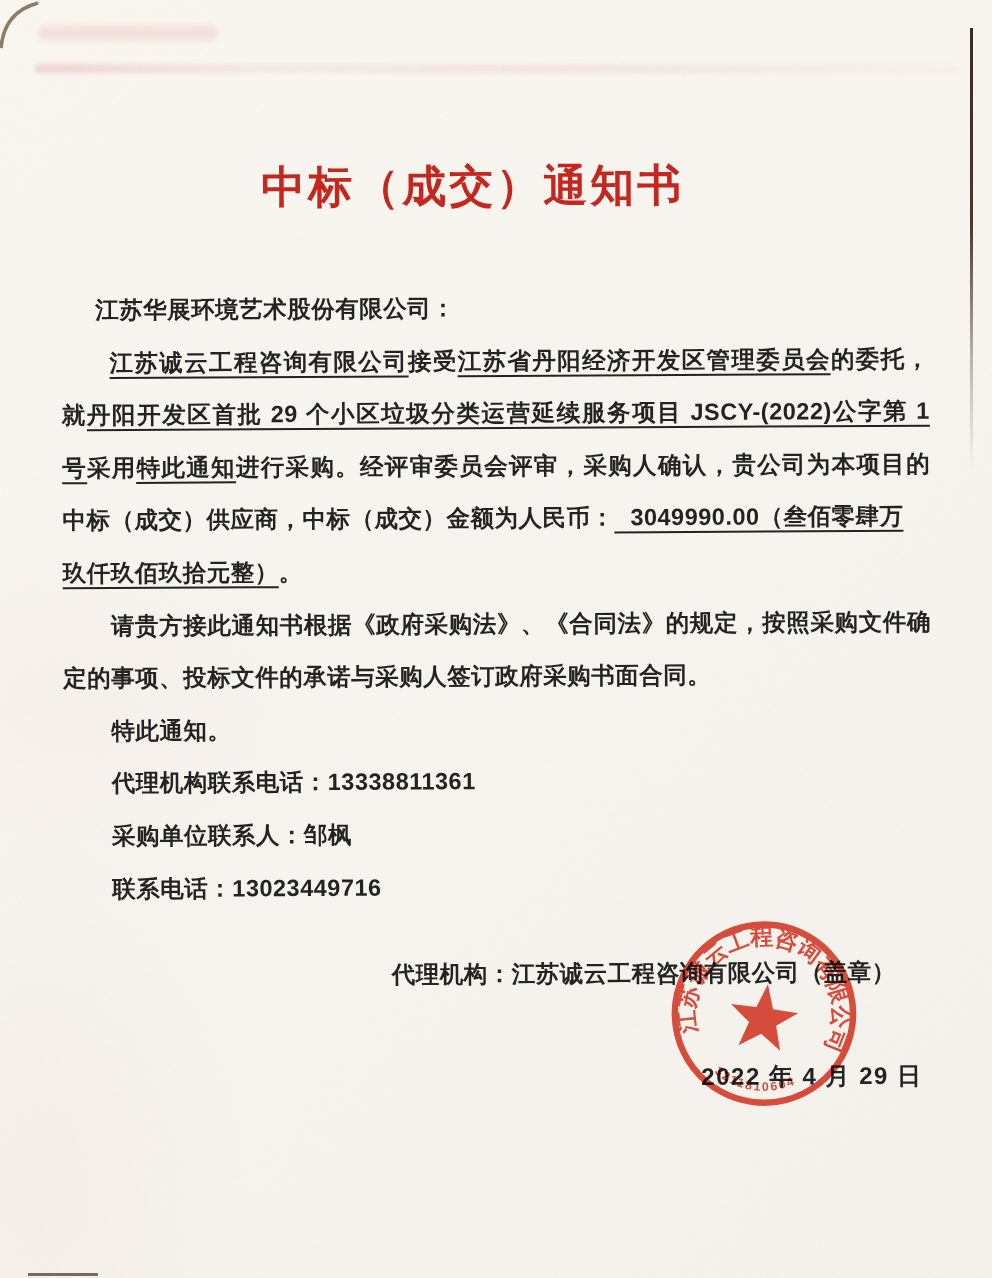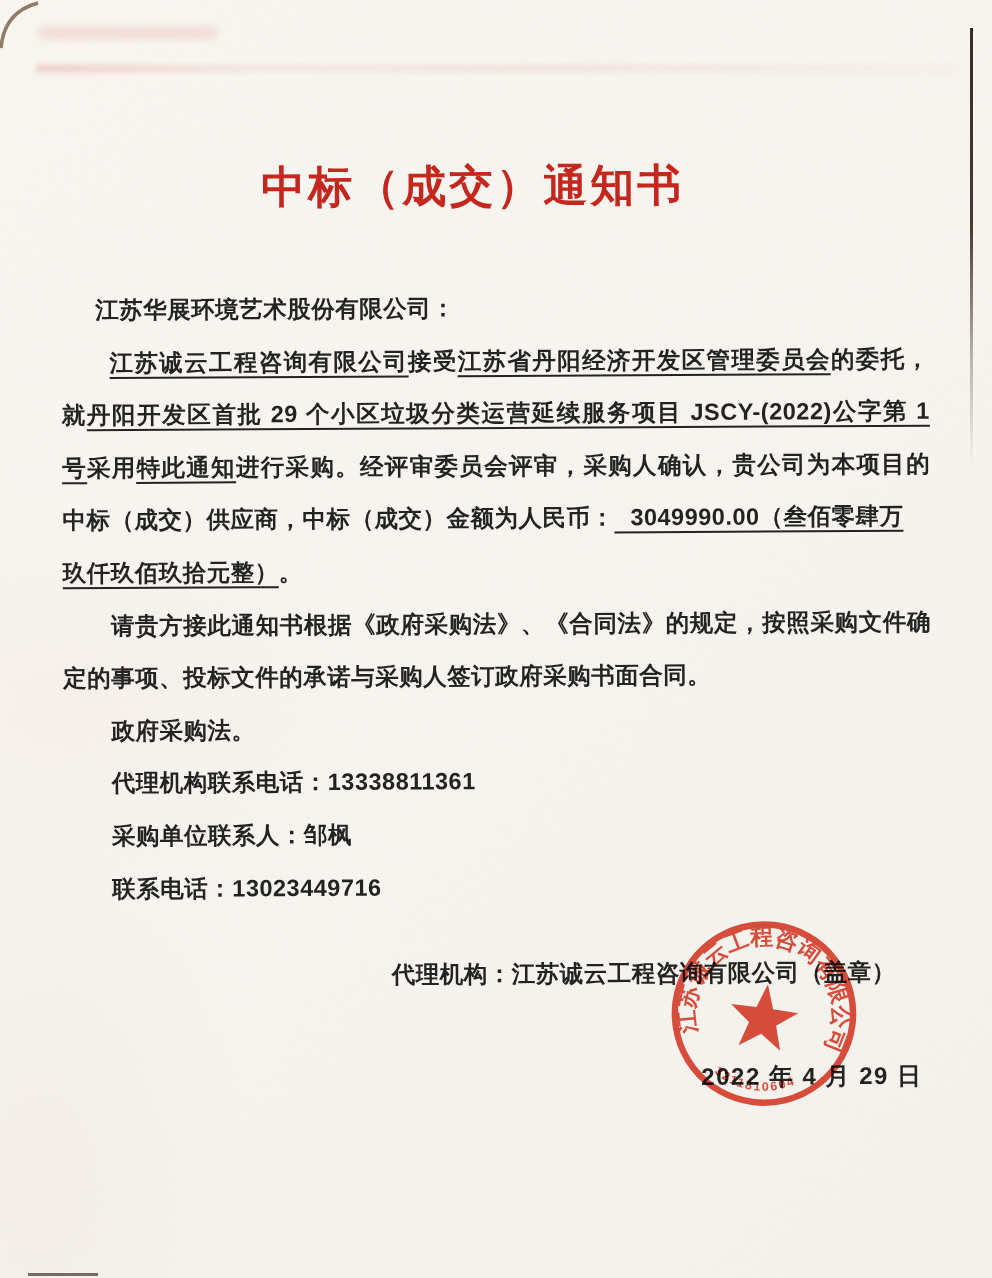--- a/index.html
+++ b/index.html
@@ -83,21 +83,21 @@
       <div class="line wrapfill"><span class="u">号</span><span>采用</span><span class="u">特此通知</span><span>进行采购。经评审委员会评审，采购人确认，贵公司为本项目的</span></div>
 
       <div class="line"><span>中标（成交）供应商，中标（成交）金额为人民币：</span><span class="u lead-space">3049990.00（叁佰零肆万</span></div>
 
       <div class="line"><span class="u">玖仟玖佰玖拾元整）</span><span>。</span></div>
 
       <div class="line ind2 wrapfill"><span>请贵方接此通知书根据《政府采购法》、《合同法》的规定，按照采购文件确</span></div>
 
       <div class="line"><span>定的事项、投标文件的承诺与采购人签订政府采购书面合同。</span></div>
 
-      <div class="line ind2"><span>政府采购法。</span></div>
+      <div class="line ind2"><span>特此通知。</span></div>
 
       <div class="line ind2"><span>代理机构联系电话：13338811361</span></div>
 
       <div class="line ind2"><span>采购单位联系人：邹枫</span></div>
 
       <div class="line ind2"><span>联系电话：13023449716</span></div>
 
     </div>
 
     <div class="sig-line">代理机构：江苏诚云工程咨询有限公司（盖章）</div>

